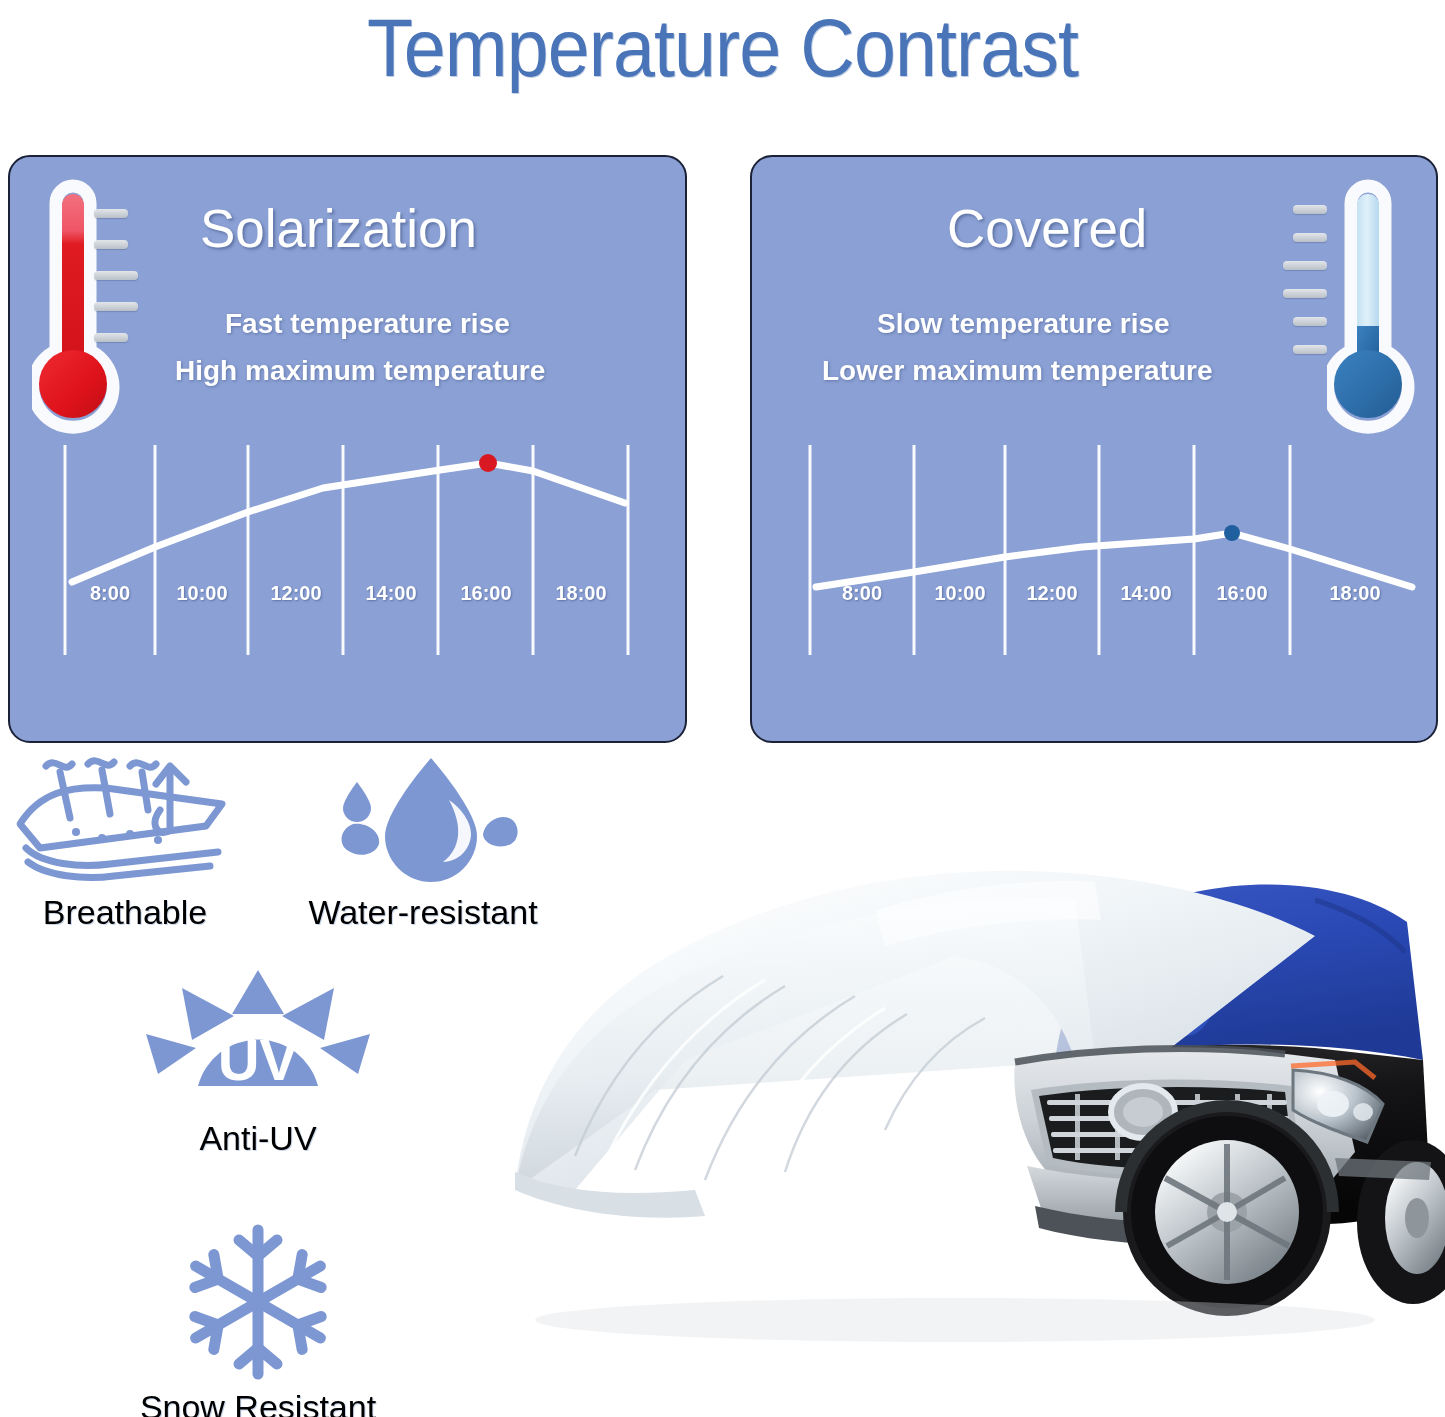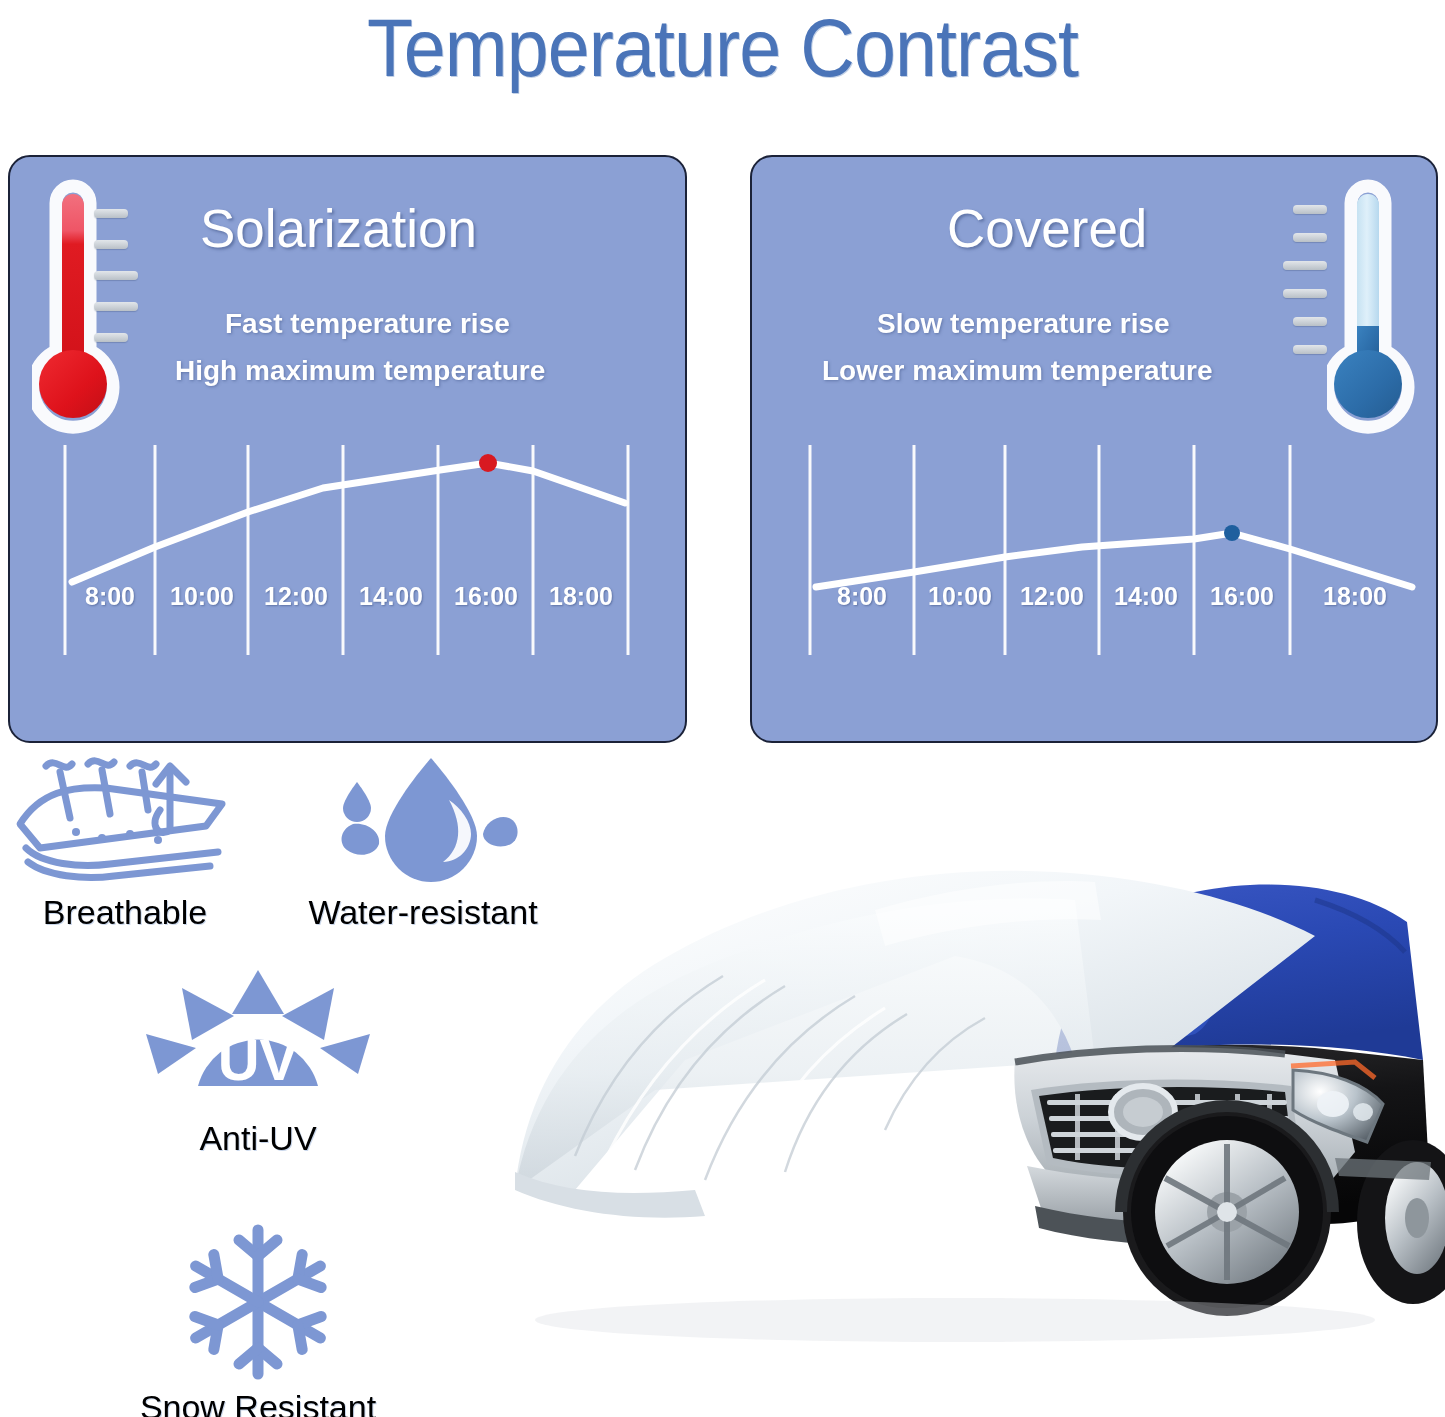--- a/index.html
+++ b/index.html
@@ -72,21 +72,21 @@
     box-shadow:0 1px 1px rgba(40,60,100,.25);
   }
   .tick.short{width:34px;}
   .tick.long{width:44px;}
 
   
   .chart{position:absolute;left:0;top:280px;width:100%;height:226px;}
   .chart svg{display:block;}
   .axis-label{
     position:absolute;
-    font-size:25px;font-weight:bold;color:#ffffff;
+    font-size:20px;font-weight:bold;color:#ffffff;
     text-shadow:1px 1px 2px rgba(60,80,130,.55);
     white-space:nowrap;
     transform:translateX(-50%);
   }
 
   
   .feature{position:absolute;text-align:center;}
   .feature-label{
     font-size:34px;line-height:42px;
     color:#000000;font-weight:400;

